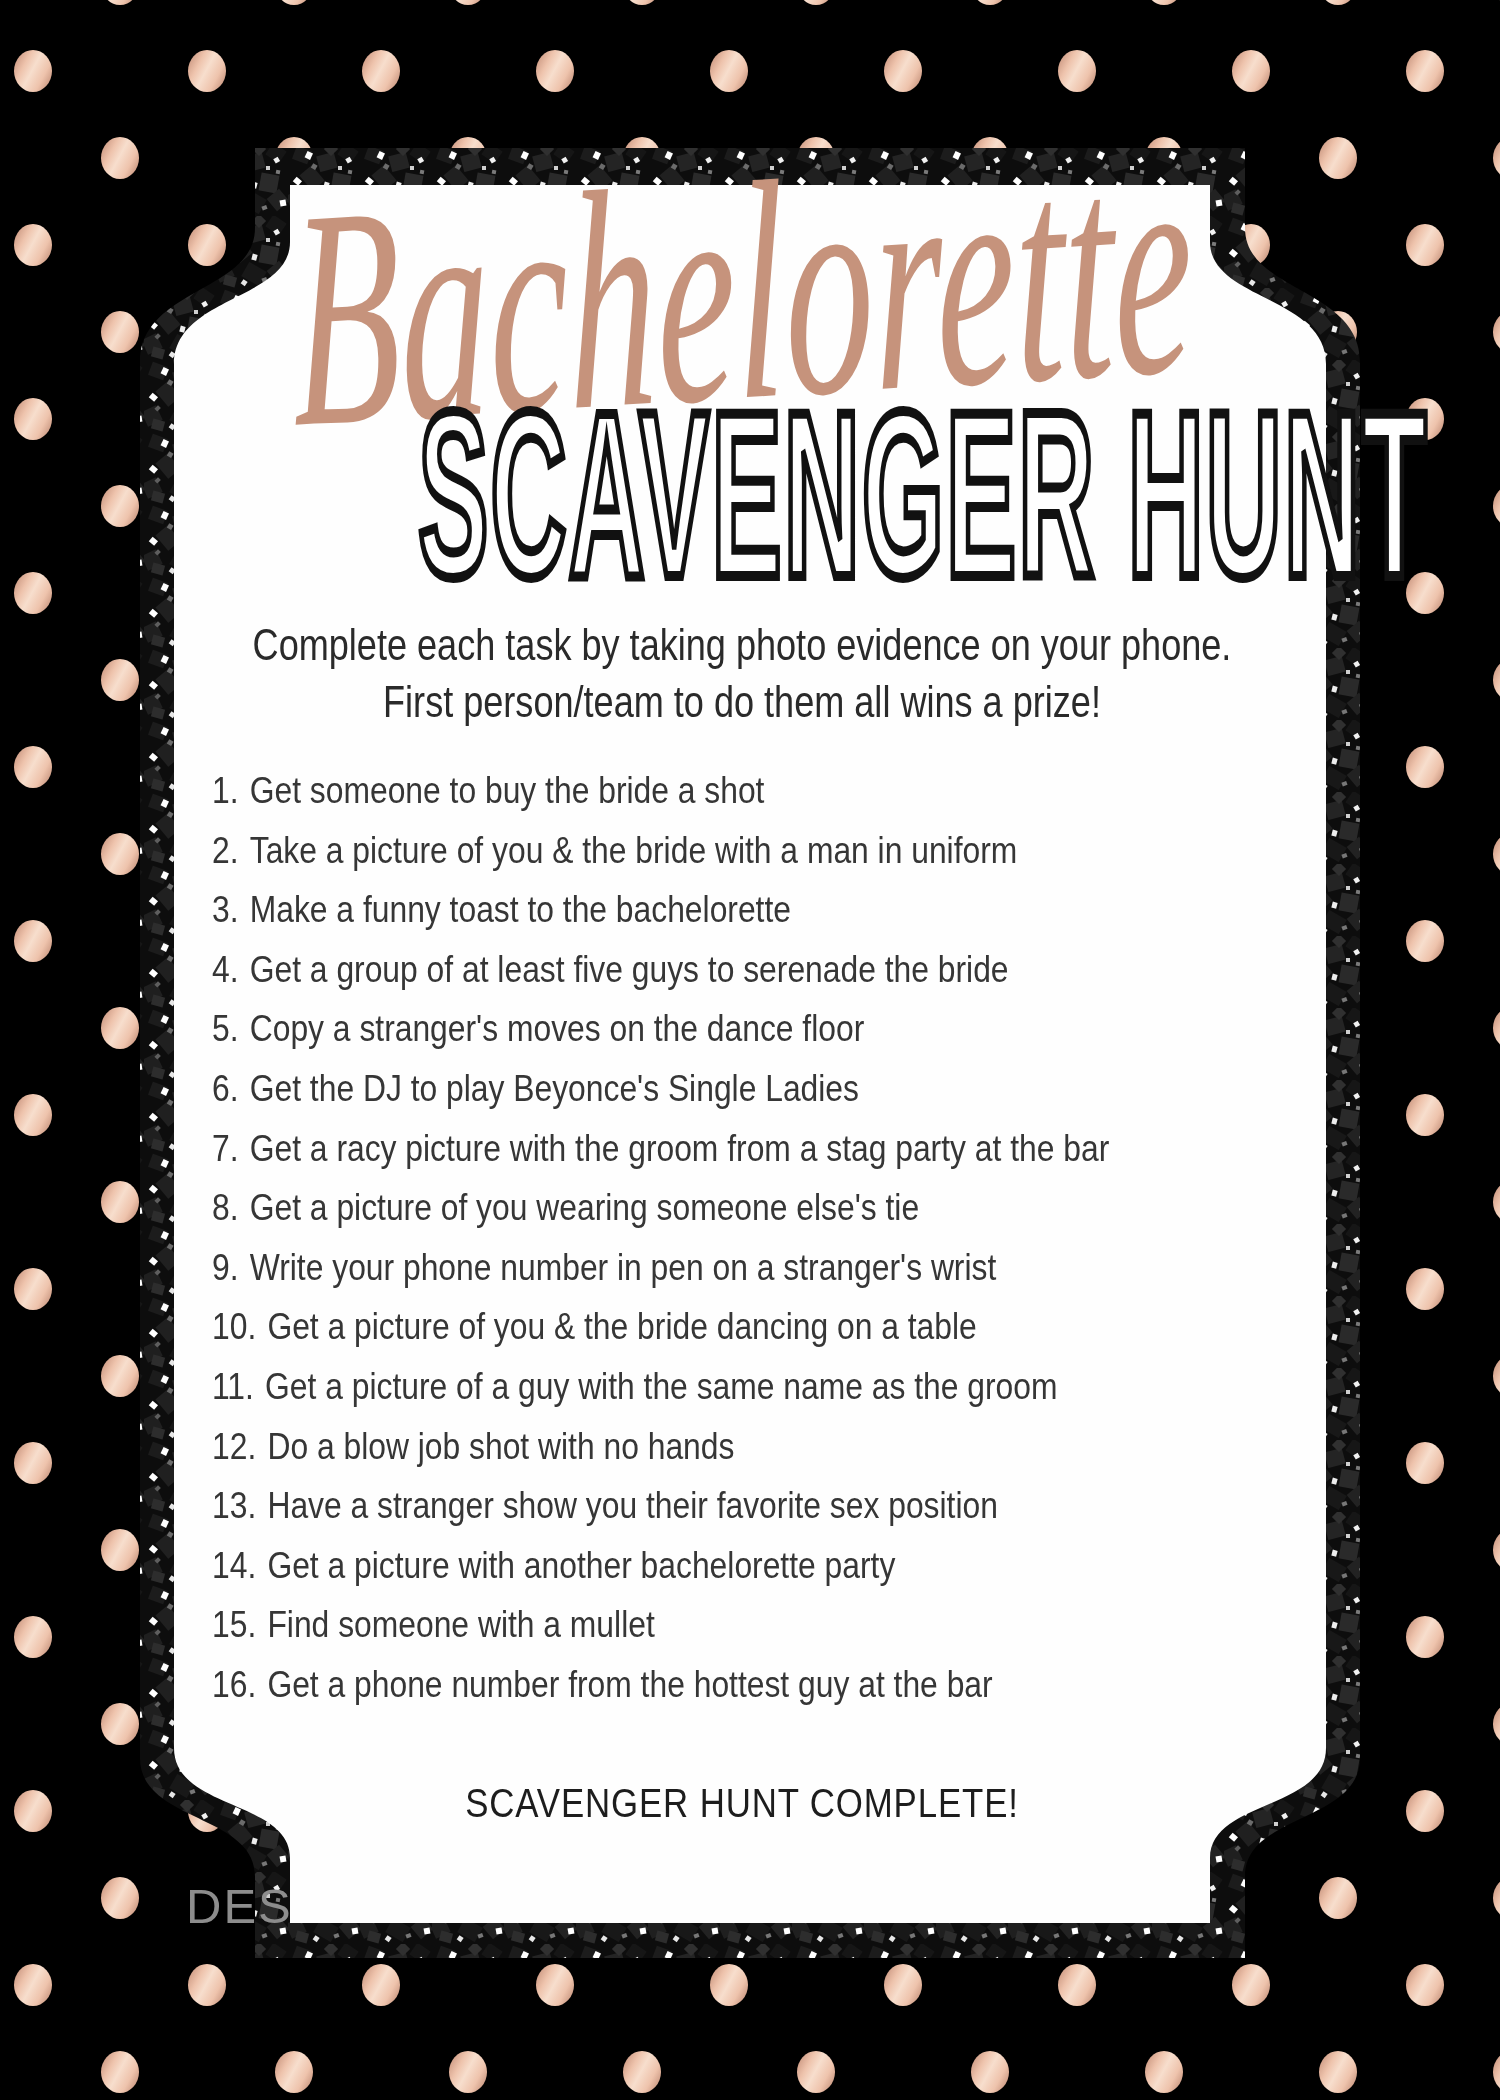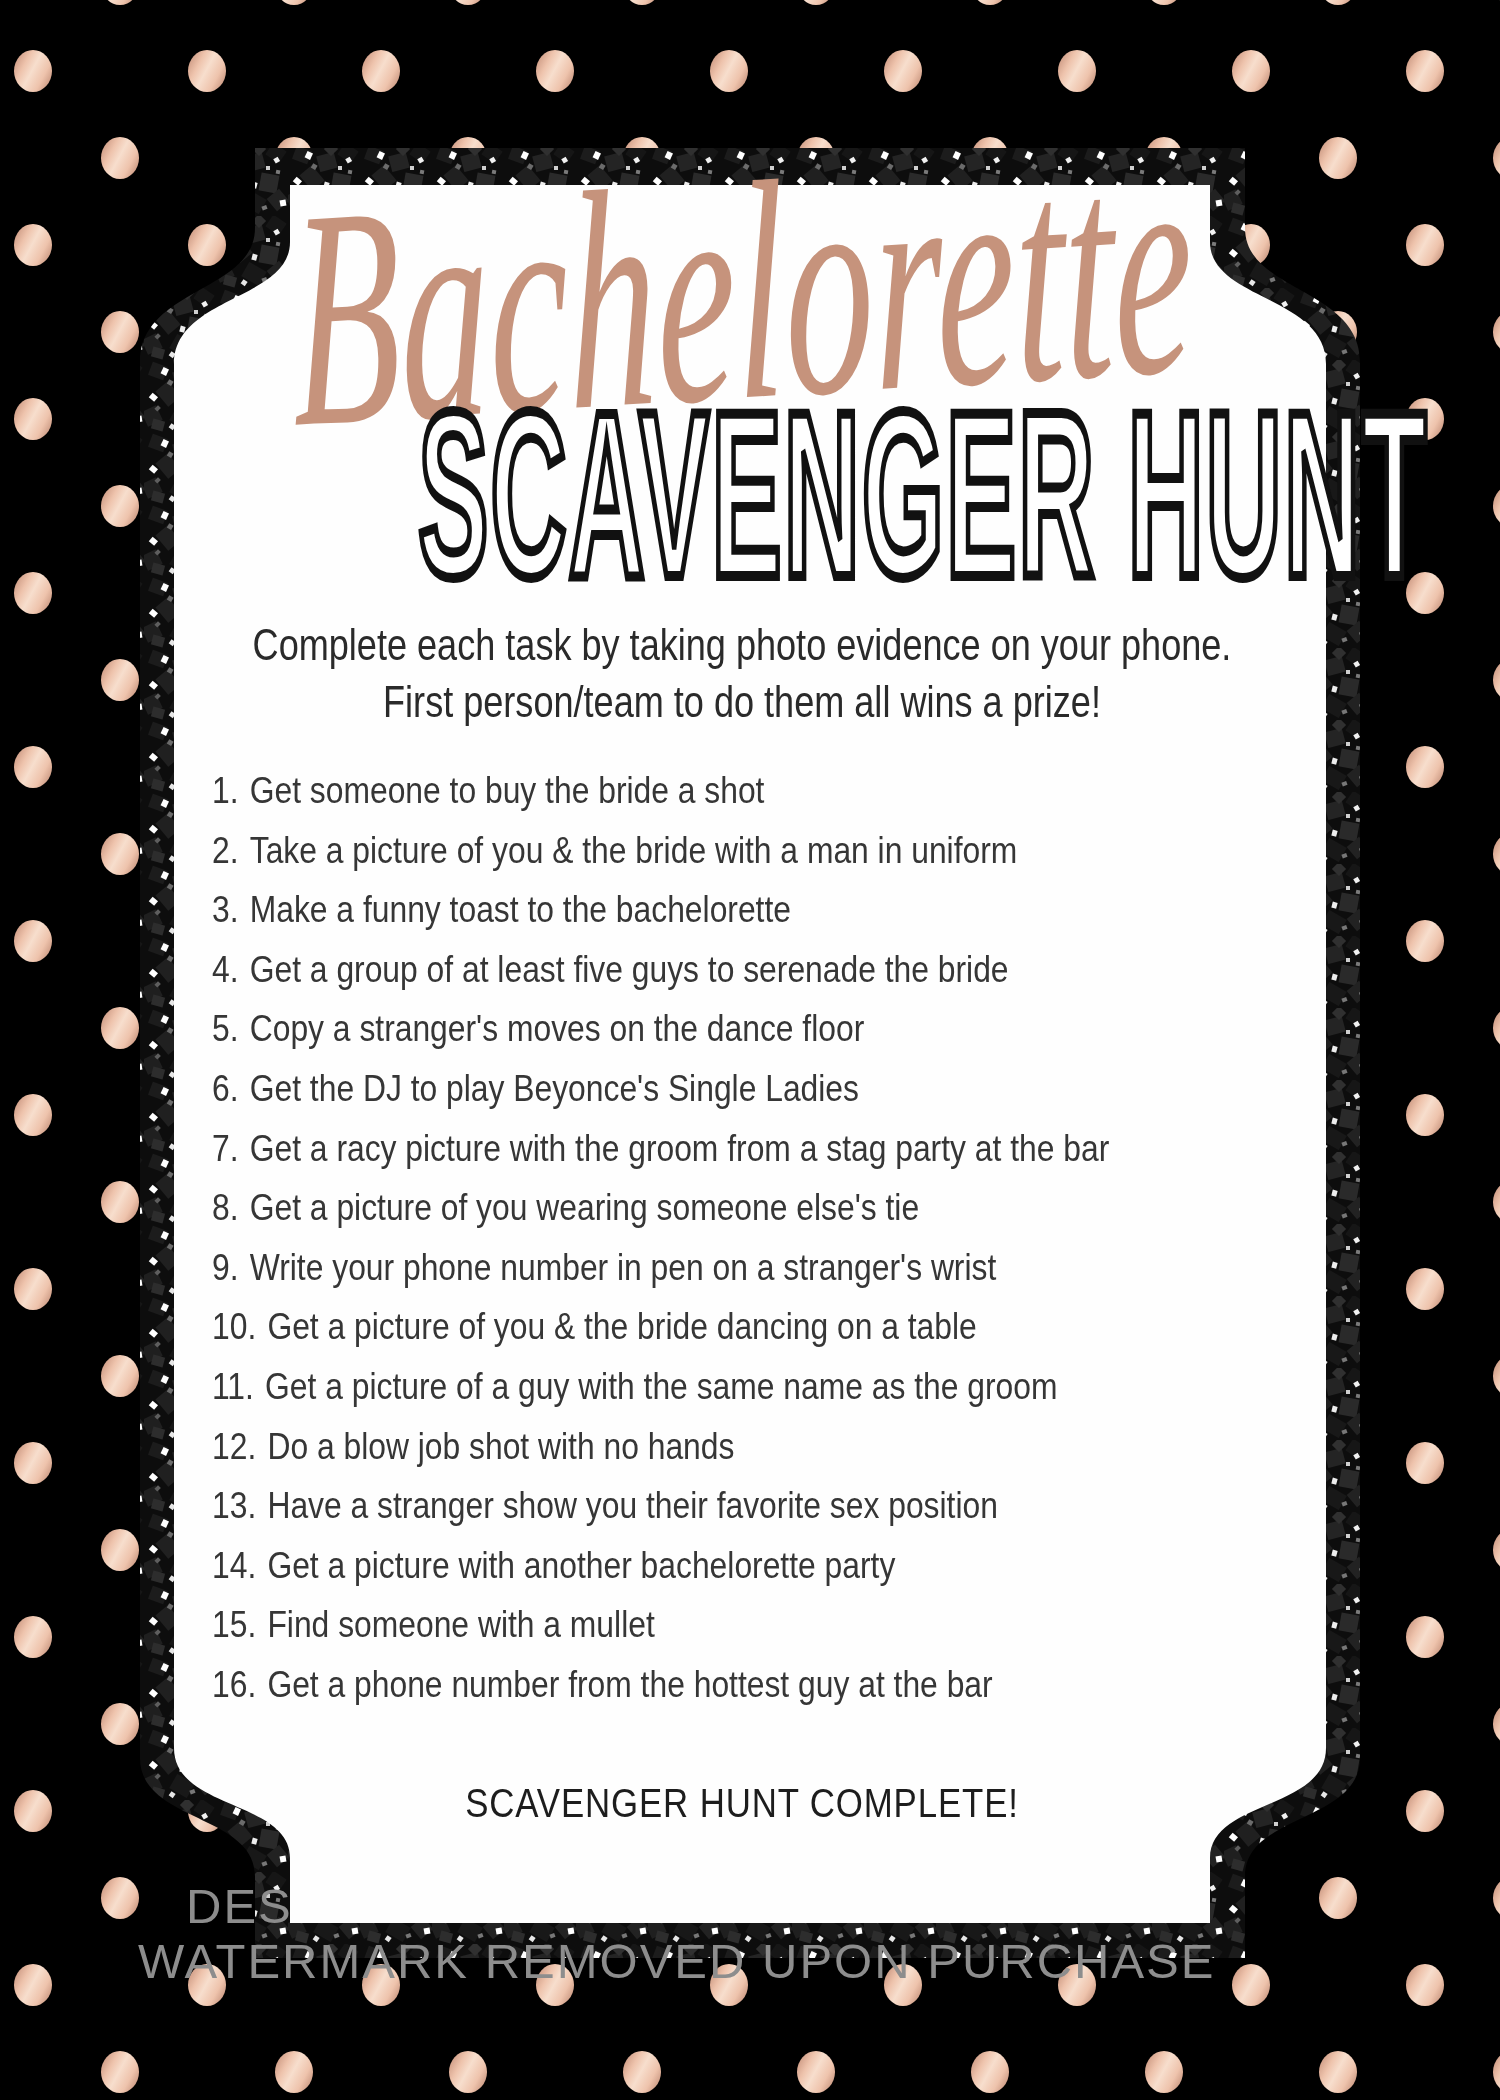--- a/index.html
+++ b/index.html
@@ -344,15 +344,14 @@
         <div class="task-item" style="top: 1424.6px;"><span class="task-num">12.</span><span>Do a blow job shot with no hands</span></div>
         <div class="task-item" style="top: 1484.2px;"><span class="task-num">13.</span><span>Have a stranger show you their favorite sex position</span></div>
         <div class="task-item" style="top: 1543.8px;"><span class="task-num">14.</span><span>Get a picture with another bachelorette party</span></div>
         <div class="task-item" style="top: 1603.4px;"><span class="task-num">15.</span><span>Find someone with a mullet</span></div>
         <div class="task-item" style="top: 1663px;"><span class="task-num">16.</span><span>Get a phone number from the hottest guy at the bar</span></div>
       </div>
     <div class="abs centered footer-line">SCAVENGER HUNT COMPLETE!</div>
   </div>
 
   <div class="watermark wm1">DES</div>
-  <div class="watermark wm2">WATERMARK REMOVED UPON PURCHASE</div>
 
 </div>
 
 </body></html>

